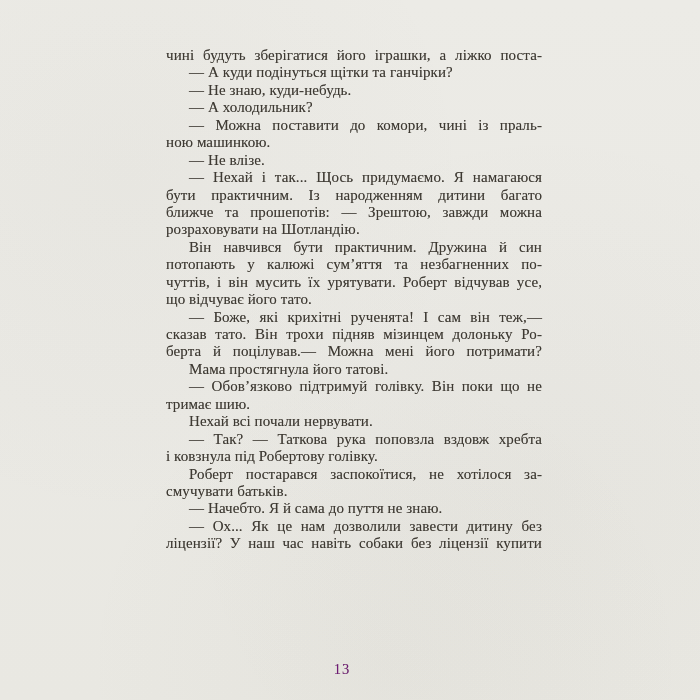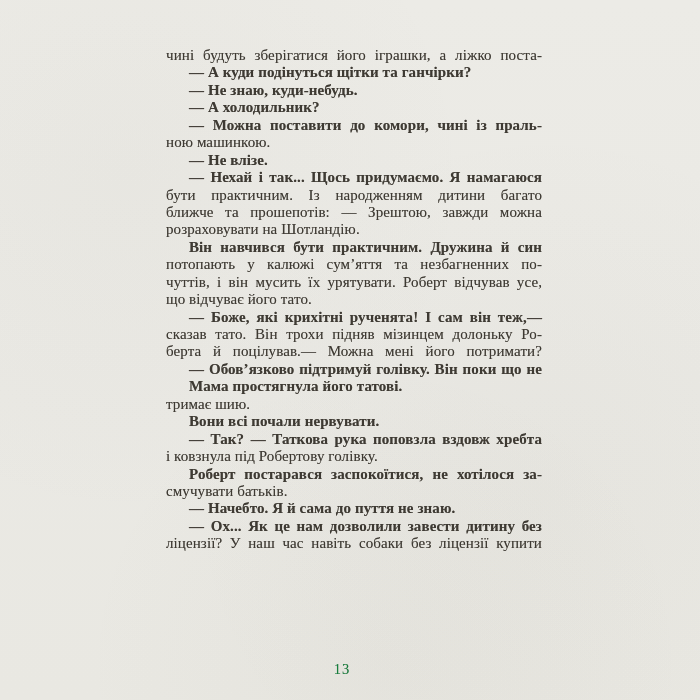--- a/index.html
+++ b/index.html
@@ -37,30 +37,29 @@
   .line {
     height: 17.45px;
     text-align: left;
   }
   .line.justify {
     text-align: justify;
     text-align-last: justify;
   }
   .line.indent {
     text-indent: 23px;
-    font-weight: bold;
   }
   .page-number {
     position: absolute;
     left: 154px;
     top: 661px;
     width: 376px;
     text-align: center;
     font-size: 14.5px;
-    color: #15803d;
+    color: #701a75;
     letter-spacing: 1px;
     text-shadow: 0 0 0.5px rgba(70,66,59,0.4);
     font-variant-numeric: oldstyle-nums;
   }
 </style>
 </head>
 <body>
 
 <div class="page">
   <div class="text-column" id="text-column">
@@ -75,24 +74,24 @@
       <div class="line justify">бути практичним. Із народженням дитини багато</div>
       <div class="line justify">ближче та прошепотів: — Зрештою, завжди можна</div>
       <div class="line">розраховувати на Шотландію.</div>
       <div class="line indent justify">Він навчився бути практичним. Дружина й син</div>
       <div class="line justify">потопають у калюжі сум’яття та незбагненних по-</div>
       <div class="line justify">чуттів, і він мусить їх урятувати. Роберт відчував усе,</div>
       <div class="line">що відчуває його тато.</div>
       <div class="line indent justify">— Боже, які крихітні рученята! І сам він теж,—</div>
       <div class="line justify">сказав тато. Він трохи підняв мізинцем долоньку Ро-</div>
       <div class="line justify">берта й поцілував.— Можна мені його потримати?</div>
+      <div class="line indent">Мама простягнула його татові.</div>
       <div class="line indent justify">— Обов’язково підтримуй голівку. Він поки що не</div>
-      <div class="line indent">Мама простягнула його татові.</div>
       <div class="line">тримає шию.</div>
-      <div class="line indent">Вони всі почали нервувати.</div>
+      <div class="line indent">Нехай всі почали нервувати.</div>
       <div class="line indent justify">— Так? — Таткова рука поповзла вздовж хребта</div>
       <div class="line">і ковзнула під Робертову голівку.</div>
       <div class="line indent justify">Роберт постарався заспокоїтися, не хотілося за-</div>
       <div class="line">смучувати батьків.</div>
       <div class="line indent">— Начебто. Я й сама до пуття не знаю.</div>
       <div class="line indent justify">— Ох... Як це нам дозволили завести дитину без</div>
       <div class="line justify">ліцензії? У наш час навіть собаки без ліцензії купити</div>
     </div>
   <div class="page-number">13</div>
 </div>

